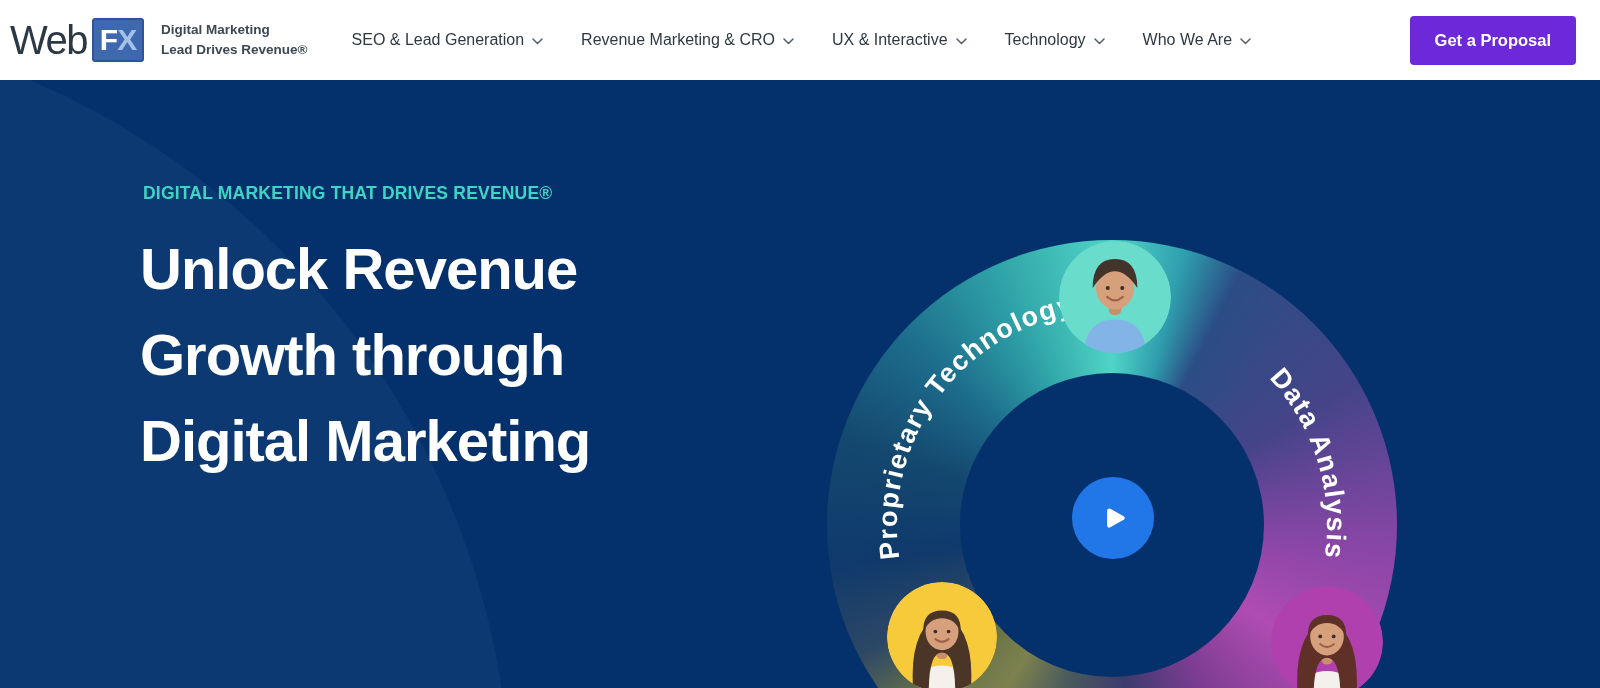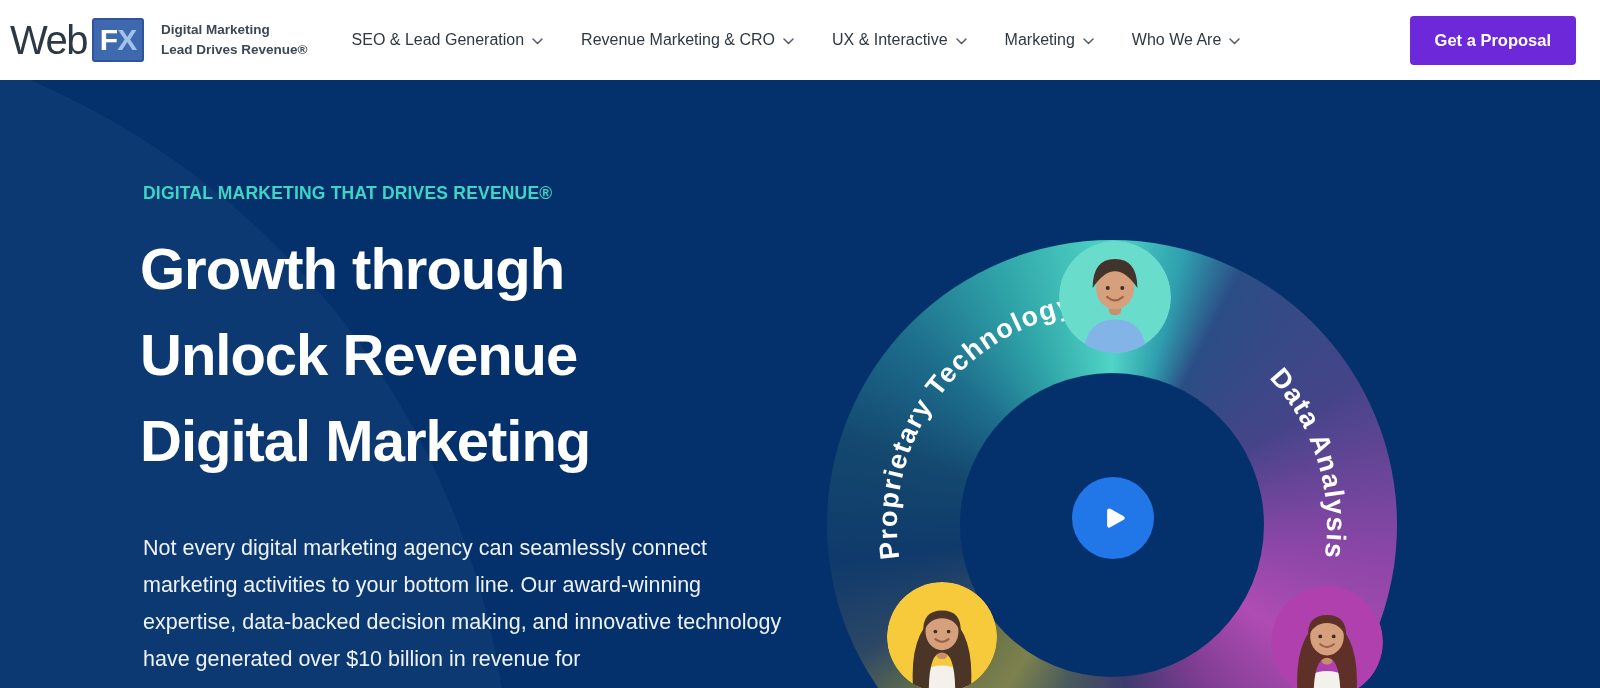--- a/index.html
+++ b/index.html
@@ -100,21 +100,21 @@
       </div>
       <div class="nav-item">
         <span>UX &amp; Interactive</span>
         <span class="chevron">
             <svg width="11" height="7" viewBox="0 0 11 7">
               <path d="M1 1 L5.5 5.5 L10 1" fill="none" stroke="#565e68" stroke-width="1.5" stroke-linecap="round"></path>
             </svg>
           </span>
       </div>
       <div class="nav-item">
-        <span>Marketing</span>
+        <span>Technology</span>
         <span class="chevron">
             <svg width="11" height="7" viewBox="0 0 11 7">
               <path d="M1 1 L5.5 5.5 L10 1" fill="none" stroke="#565e68" stroke-width="1.5" stroke-linecap="round"></path>
             </svg>
           </span>
       </div>
       <div class="nav-item">
         <span>Who We Are</span>
         <span class="chevron">
             <svg width="11" height="7" viewBox="0 0 11 7">
@@ -126,26 +126,25 @@
 
     <button class="cta-btn">Get a Proposal</button>
   </header>
 
   <section class="hero">
     <div class="hero-arc"></div>
 
     <div class="eyebrow">DIGITAL MARKETING THAT DRIVES REVENUE®</div>
 
     <h1 class="headline">
+      <span>Unlock Revenue</span>
       <span>Growth through</span>
-      <span>Unlock Revenue</span>
       <span>Digital Marketing</span>
     </h1>
 
-    <p class="hero-paragraph">Not every digital marketing agency can seamlessly connect marketing activities to your bottom line. Our award-winning expertise, data-backed decision making, and innovative technology have generated over $10 billion in revenue for</p>
 
     <div class="ring"></div>
     <div class="ring-hole"></div>
 
     <svg class="ring-labels" viewBox="0 0 570 570">
       <path id="ringPath" d="M 285 70 A 215 215 0 1 1 285 500 A 215 215 0 1 1 285 70" fill="none"></path>
       <text>
         <textPath href="#ringPath" startOffset="13%">Data Analysis</textPath>
       </text>
       <text>

